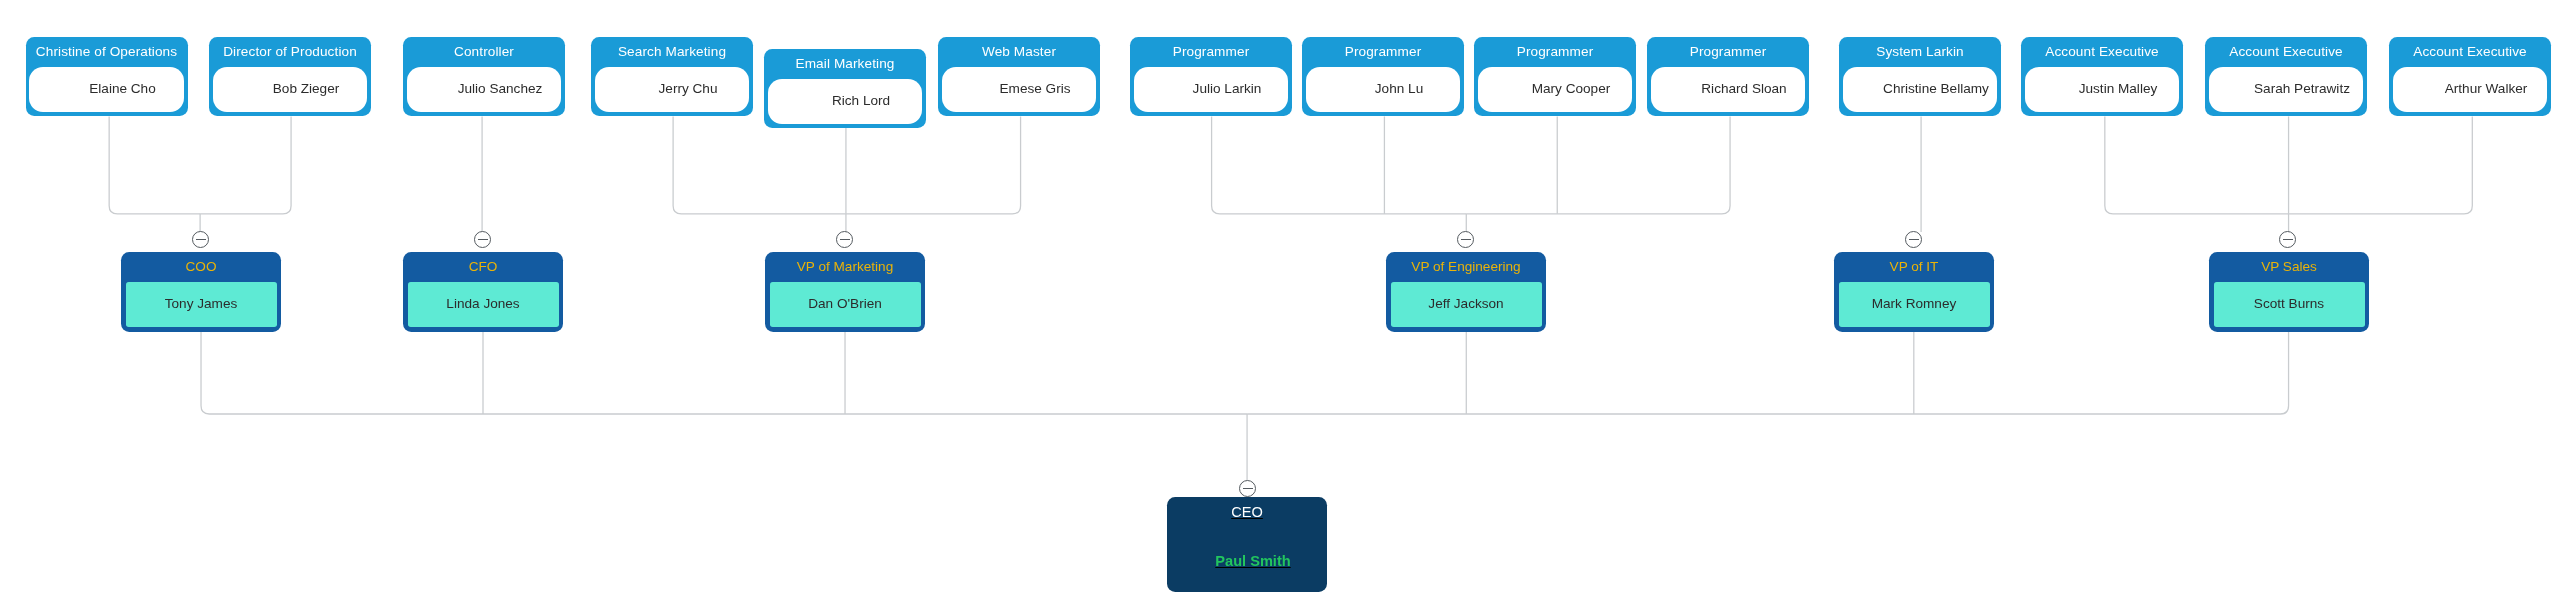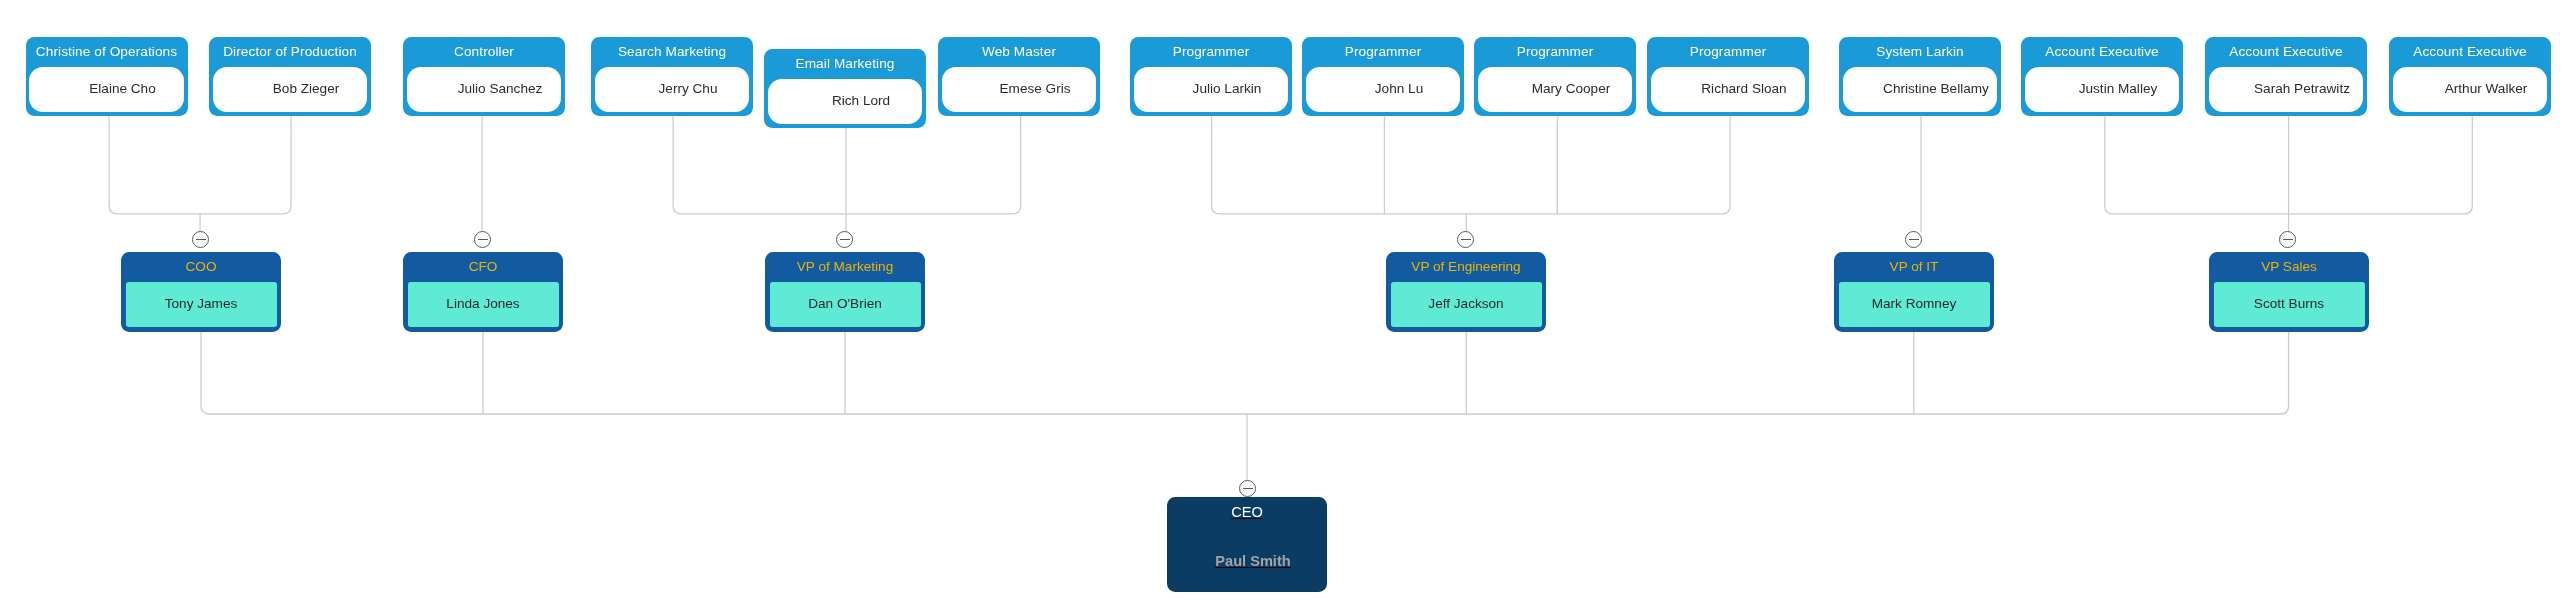--- a/index.html
+++ b/index.html
@@ -99,21 +99,21 @@
     padding:7.3px 0;
   }
   .node.root .title{
     height:auto;
     font-size:14.6px;
     color:#ffffff;
   }
   .node.root .person{
     height:auto;
     background:transparent;
-    color:#a3a3a3;
+    color:#22c55e;
     font-size:14.6px;
     font-weight:bold;
     margin-left:12px;
   }
 
   
   .toggle{
     position:absolute;
     width:17.3px;
     height:17.3px;

